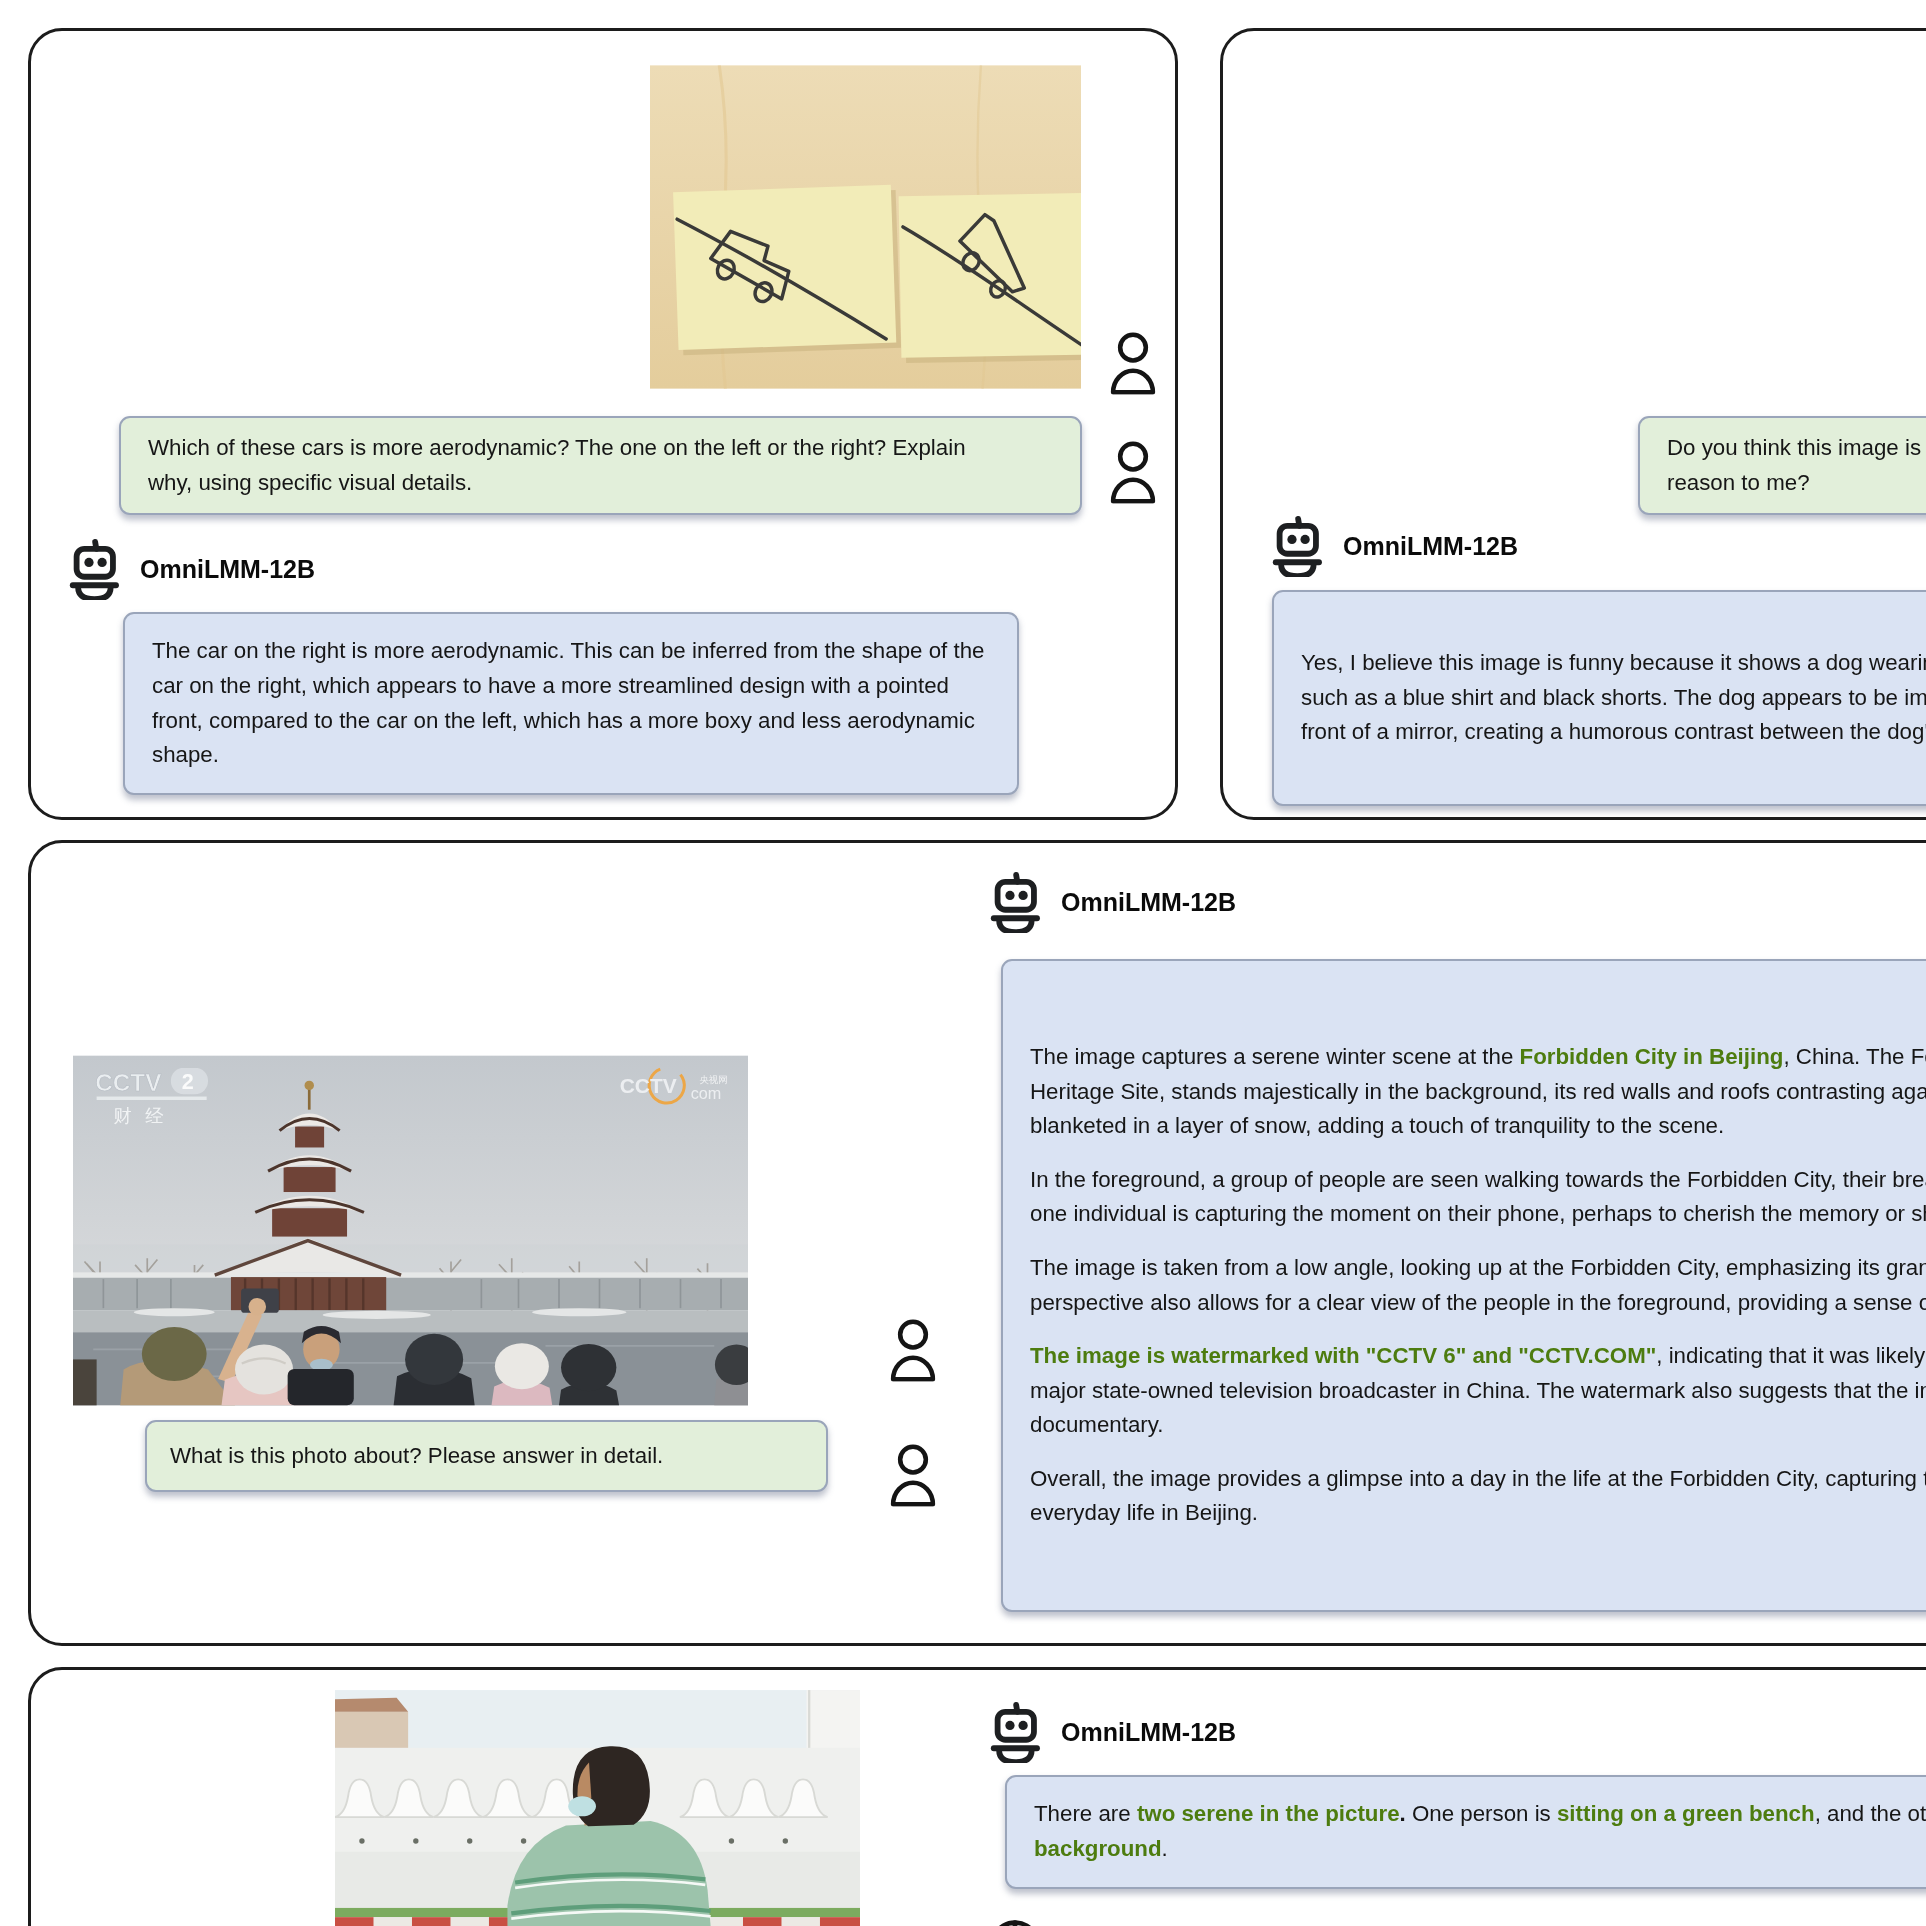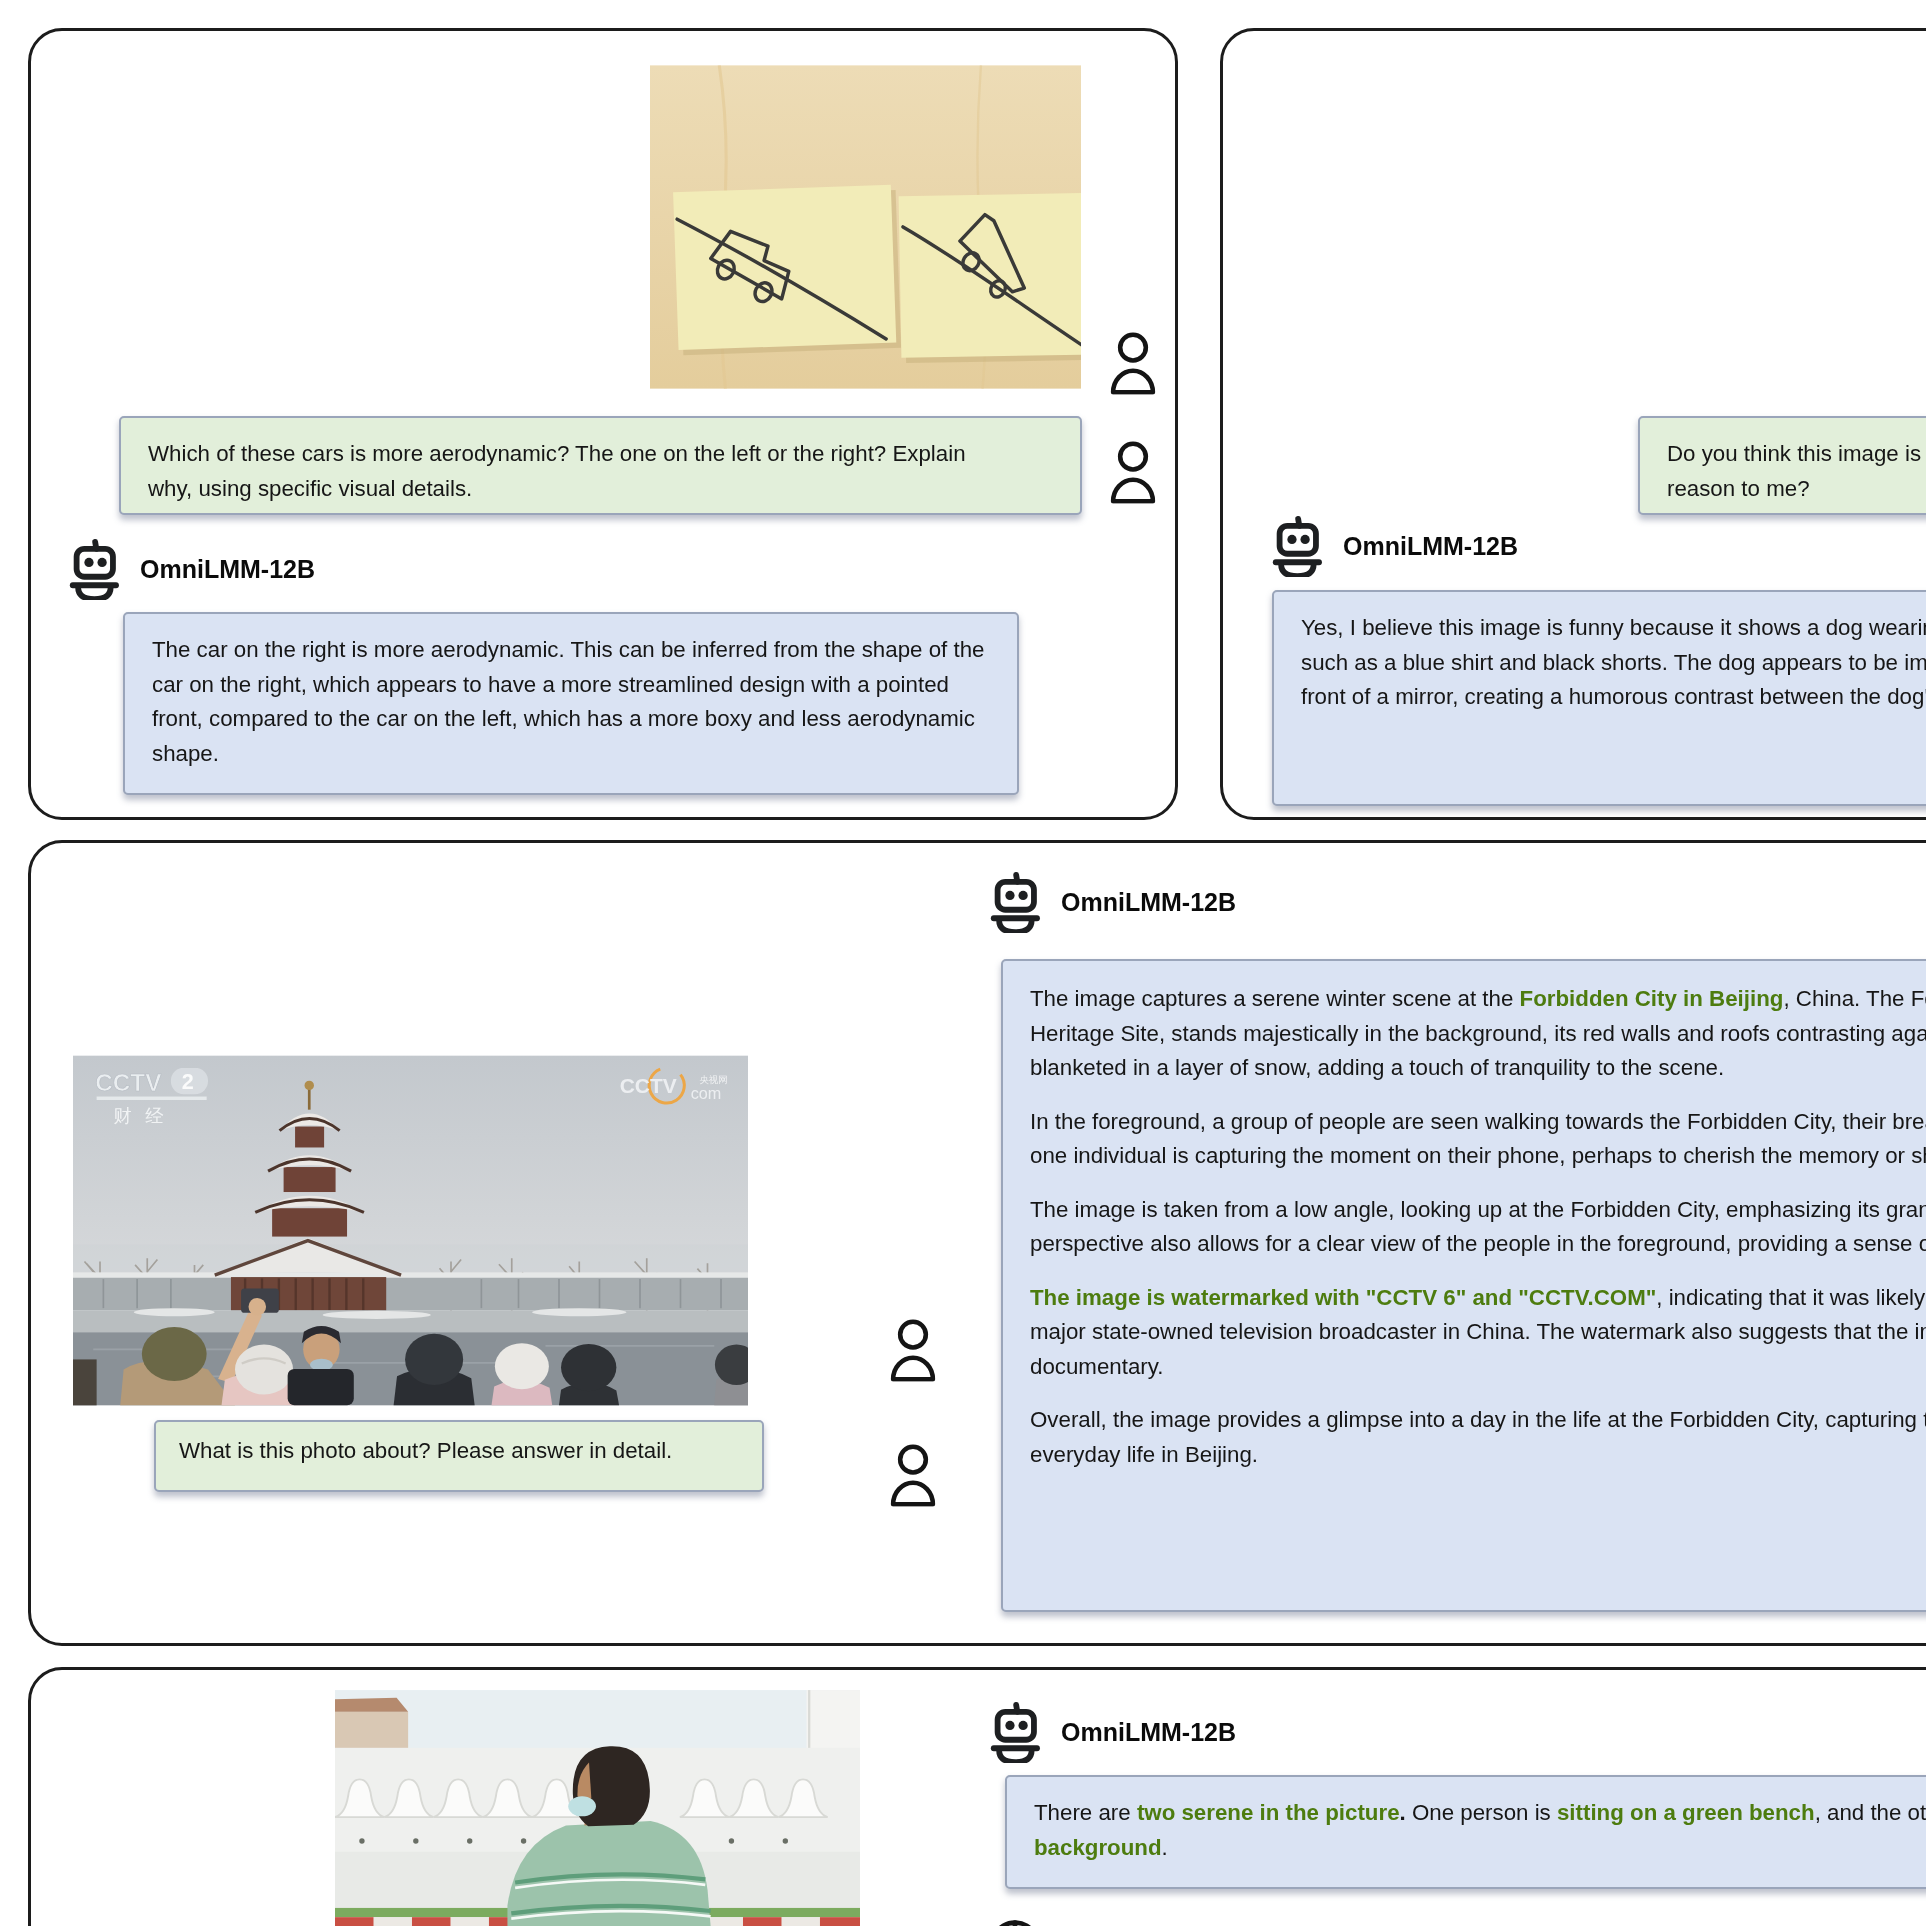--- a/index.html
+++ b/index.html
@@ -1,20 +1,20 @@
 <!DOCTYPE html>
 <html style="font-size:6.2px"><head>
 <meta charset="utf-8">
 <style>
   html,body{margin:0;padding:0;background:#ffffff;}
   body{width:2390px;height:2390px;position:relative;font-family:"Liberation Sans",sans-serif;color:#161616;}
   .panel{position:absolute;border:3.1px solid #1c1c1c;border-radius:34px;background:#ffffff;box-sizing:border-box;}
-  .bubble{position:absolute;box-sizing:border-box;border:2.3px solid #9aa5ba;border-radius:5px;
+  .bubble{position:absolute;box-sizing:border-box;border:2.3px solid #9aa5ba;border-radius:11px;
           box-shadow:0 4.6px 6.2px rgba(110,120,145,.45);padding:19px 27px;font-size:22.3px;line-height:1.55;
-          display:flex;flex-direction:column;justify-content:flex-start;overflow:hidden;}
+          display:flex;flex-direction:column;justify-content:center;overflow:hidden;}
   .bubble.user{background:#e2efda;}
   .bubble.assistant{background:#dae3f3;}
   .model-row{position:absolute;display:flex;align-items:center;gap:17px;}
   .model-label{font-size:25px;font-weight:700;color:#0b0b0b;white-space:nowrap;}
   .icon-bot{width:58px;height:62px;}
   .icon-ai{width:58px;height:58px;}
   .person-icon{position:absolute;width:50px;height:65px;}
   .seg-n{font-weight:400;color:#161616;}
   .seg-b{font-weight:700;color:#161616;}
   .seg-g{font-weight:700;color:#4d7c0f;}
@@ -263,21 +263,21 @@
         <text x="1856" y="80" font-size="28" fill="#f5f6f7">央视网</text>
         <text x="1830" y="128" font-size="48" fill="#f0f2f4">com</text>
       </g>
     </svg>
   </div>
 
   <svg class="person-icon" style="left:857px;top:474px;" viewBox="0 0 130 168" width="50" height="65">
       <use href="#sym-person"></use>
     </svg>
 
-  <div class="bubble user" style="left:123px;top:577px;width:610px;height:72px;padding:11.6px 23px;">
+  <div class="bubble user" style="left:114px;top:577px;width:683px;height:72px;padding:11.6px 23px;">
     <span class="qtext">What is this photo about? Please answer in detail.</span>
   </div>
 
   <svg class="person-icon" style="left:857px;top:599px;" viewBox="0 0 130 168" width="50" height="65">
       <use href="#sym-person"></use>
     </svg>
 </section>
 
 <section class="panel" style="left:28px;top:1667px;width:2342px;height:718px;">
   <div class="img-wrap" style="left:304px;top:20px;width:525px;height:519px;">

